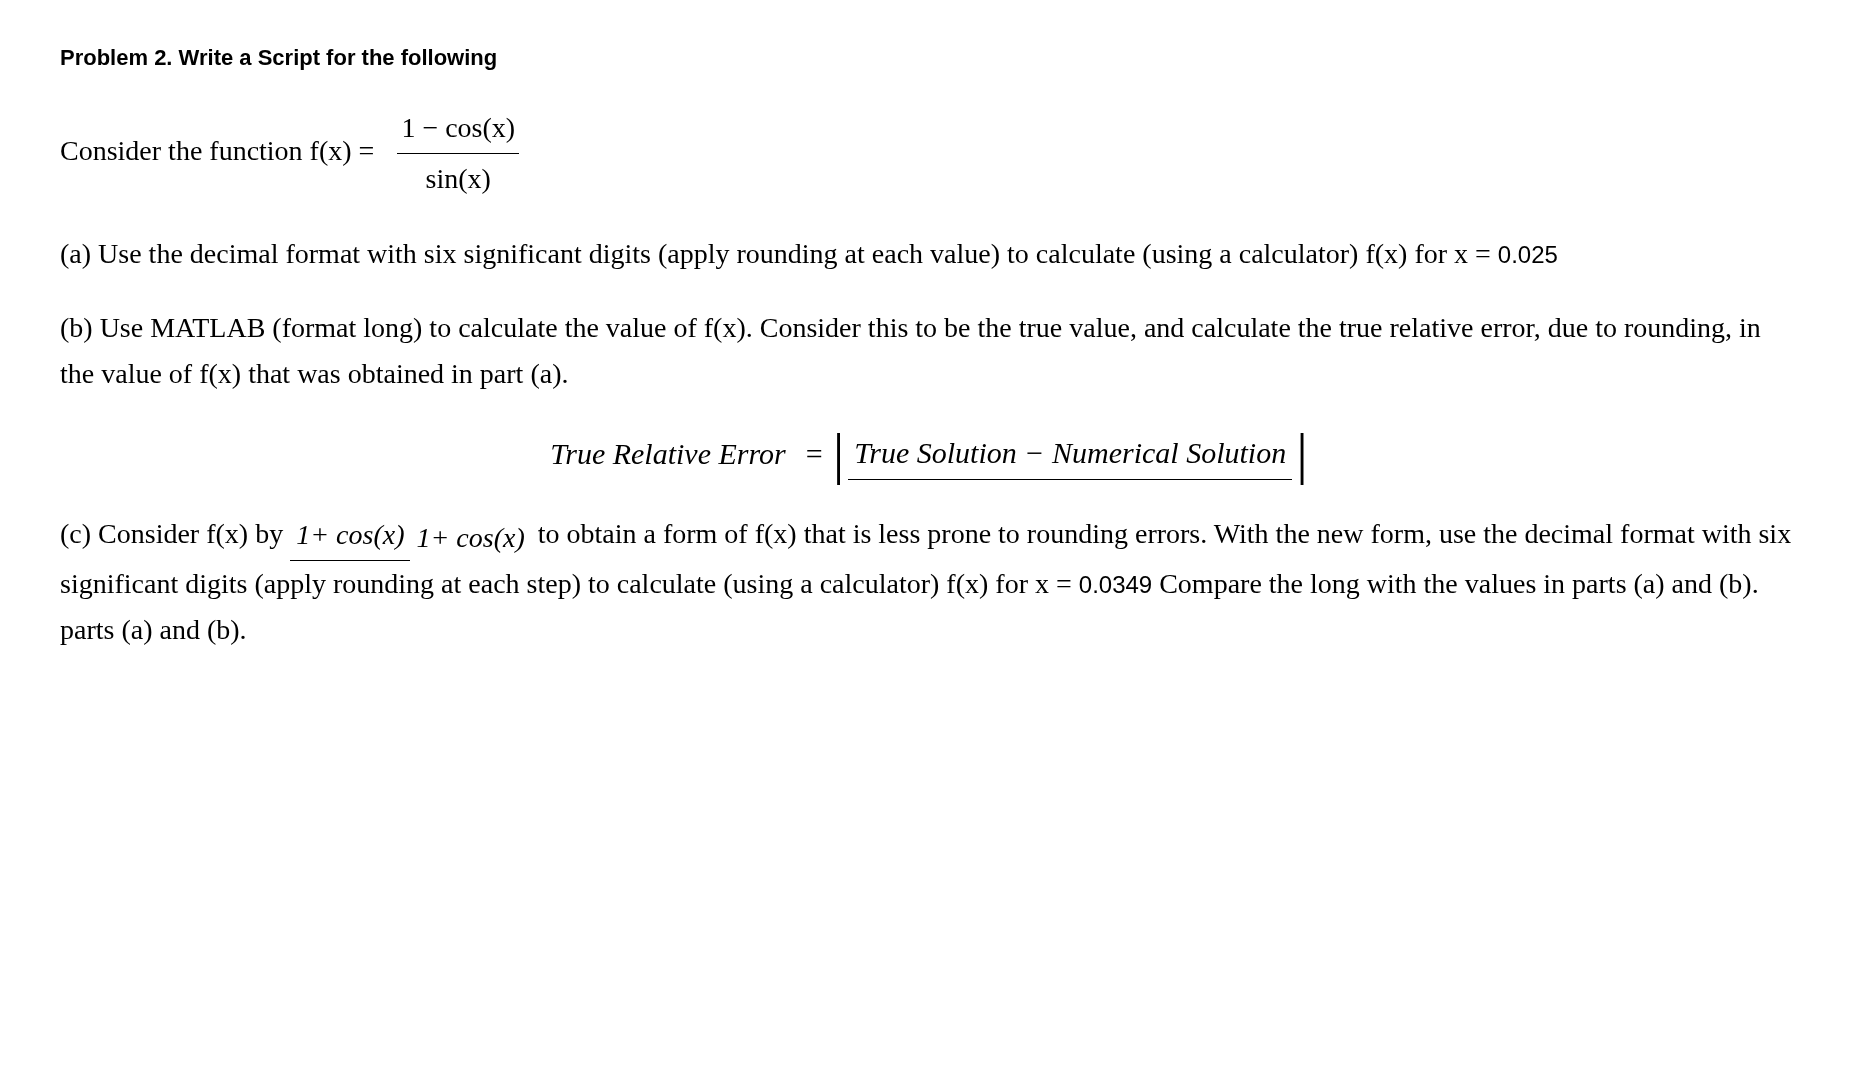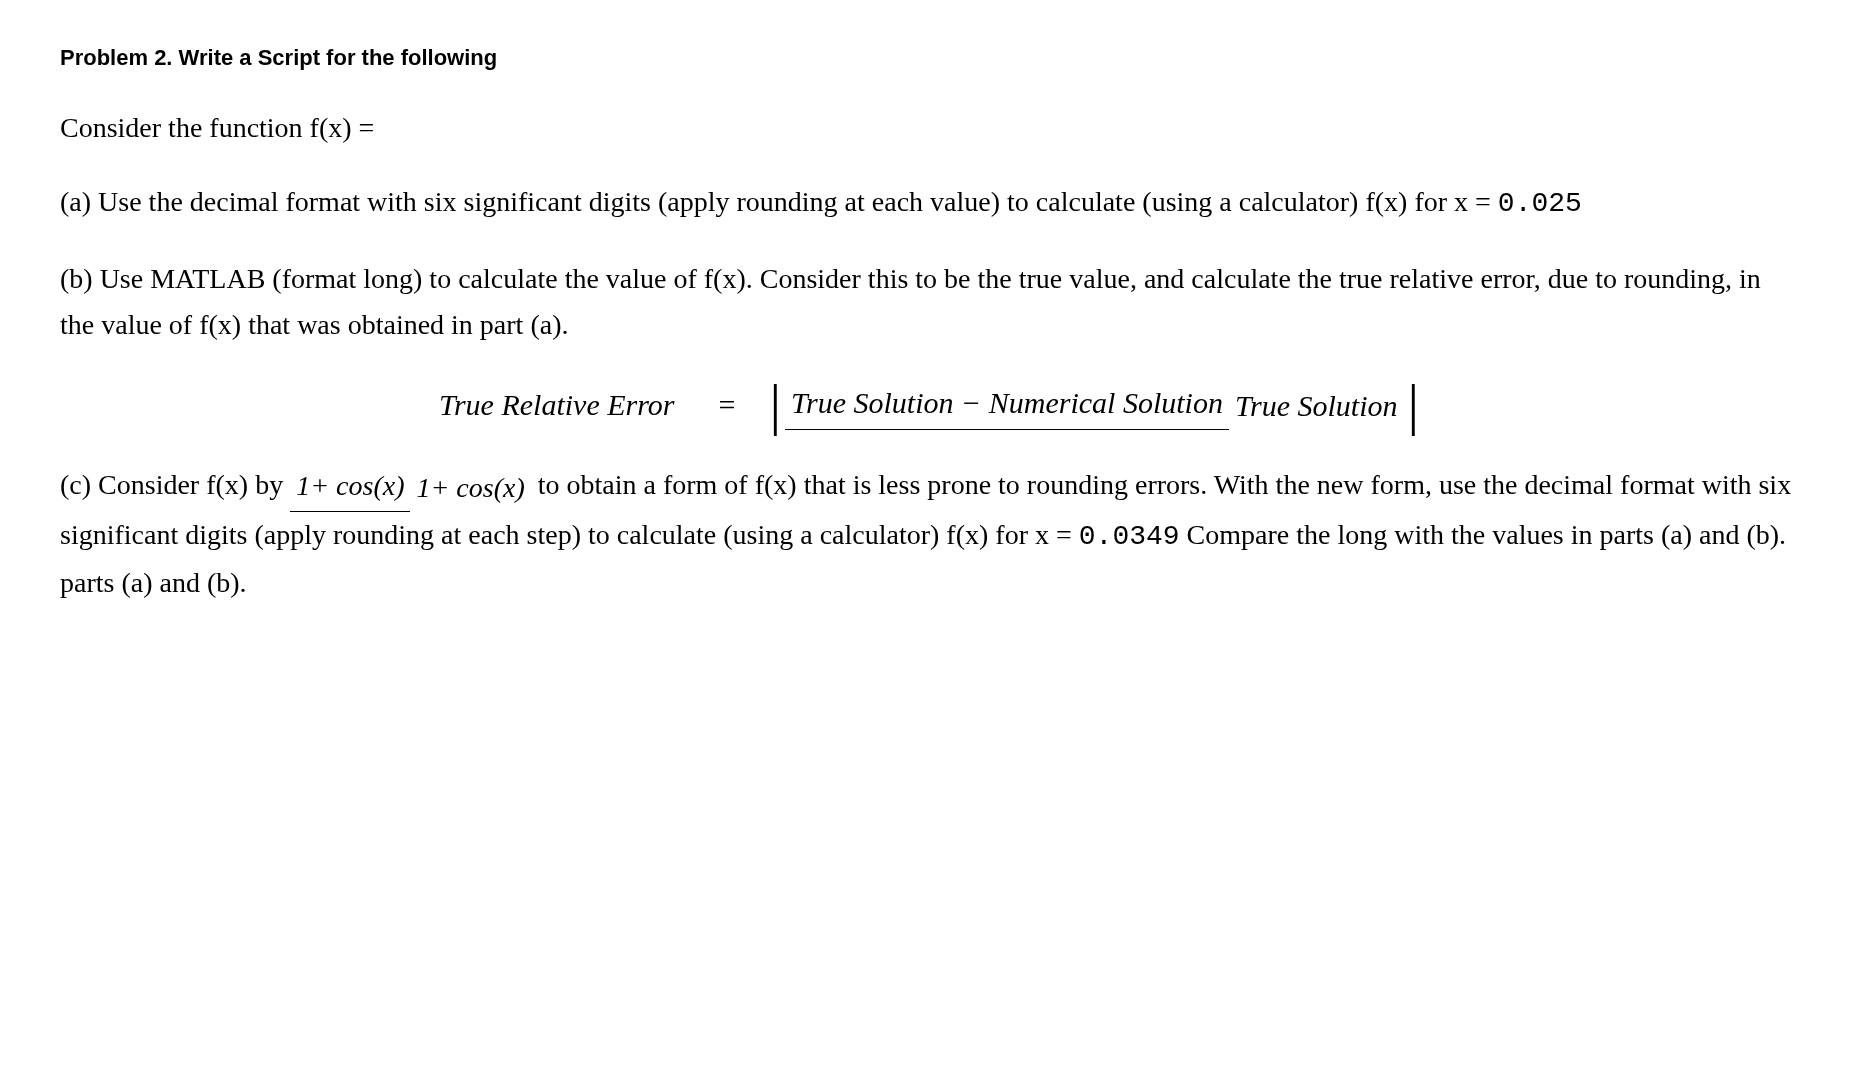--- a/index.html
+++ b/index.html
@@ -51,21 +51,20 @@
       text-align: center;
     }
 
     .formula-center {
       display: flex;
       justify-content: center;
       align-items: center;
       margin: 18px 0 28px 0;
       font-style: italic;
       font-size: 30px;
-      gap: 24px;
     }
 
     .abs-wrapper {
       display: inline-flex;
       align-items: center;
       position: relative;
     }
 
     .abs-bar-left {
       font-size: 58px;
@@ -108,51 +107,54 @@
       white-space: nowrap;
     }
 
     .inline-fraction .den {
       padding: 2px 6px 0 6px;
       text-align: center;
       white-space: nowrap;
     }
 
     .highlight-value {
-      font-family: Liberation Mono, monospace;
-      font-size: 28px;
+      font-family: Liberation Sans, sans-serif;
+      font-size: 24px;
     }
   </style>
 </head>
 <body>
 
 <div class="problem-title">Problem 2.  Write a Script for the following</div>
 
 <div class="paragraph">
   <span>Consider the function f(x) =</span>
   <span>&nbsp;</span>
+  <span class="fraction">
+    <span class="numerator">1 − cos(x)</span>
+    <span class="denominator">sin(x)</span>
+  </span>
 </div>
 
 <div class="paragraph">
   <span>(a) Use the decimal format with six significant digits (apply rounding at each value) to calculate (using a calculator) f(x) for x = </span>
   <span class="highlight-value">0.025</span>
 </div>
 
 <div class="paragraph">
   <span>(b) Use MATLAB (format long) to calculate the value of f(x). Consider this to be the true value, and calculate the true relative error, due to rounding, in the value of f(x) that was obtained in part (a).</span>
 </div>
 
 <div class="formula-center">
   <span class="true-rel-label">True Relative Error</span>
   <span class="equals-sign">=</span>
   <div class="abs-wrapper">
     <span class="abs-bar-left">|</span>
     <span class="inline-fraction">
       <span class="num">True Solution − Numerical Solution</span>
-      <span class="den">True Solution</span>
     </span>
     <span class="abs-bar-right">|</span>
   </div>
 </div>
 
 <div class="paragraph">
   <span>(c) Consider f(x) by </span>
   <span class="inline-fraction">
     <span class="num">1+ cos(x)</span>
     <span class="den">1+ cos(x)</span>

